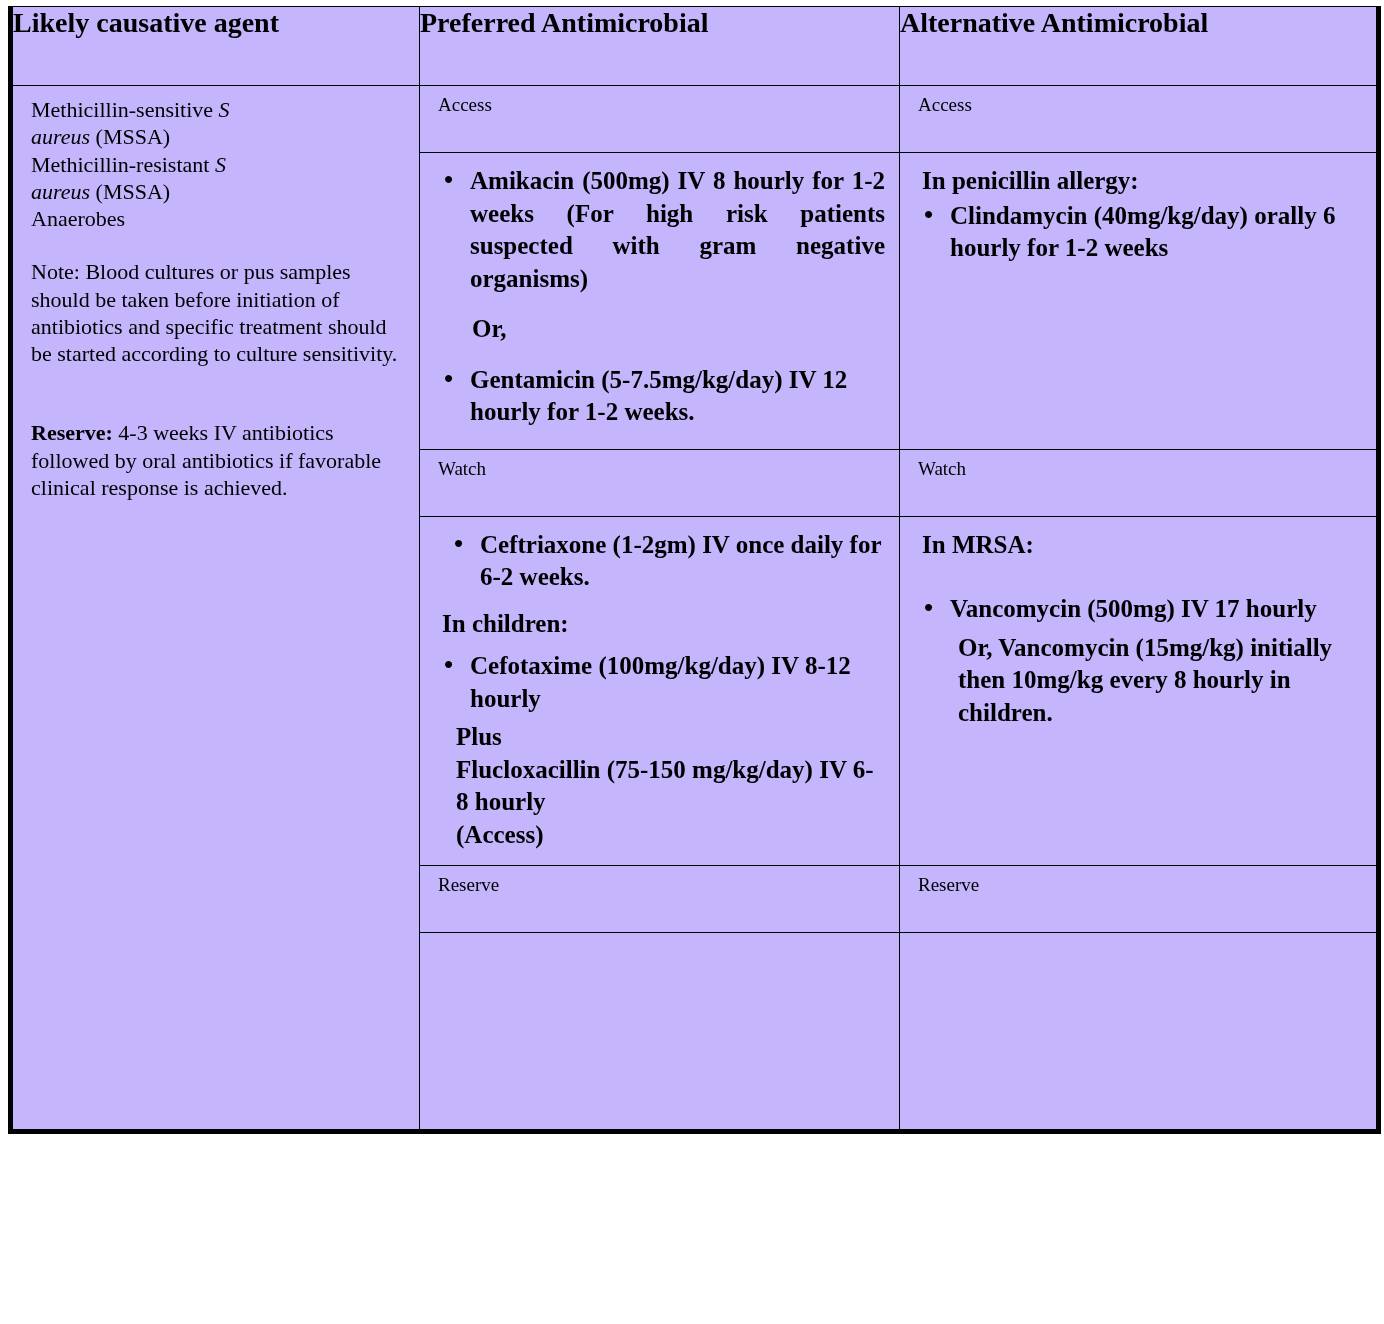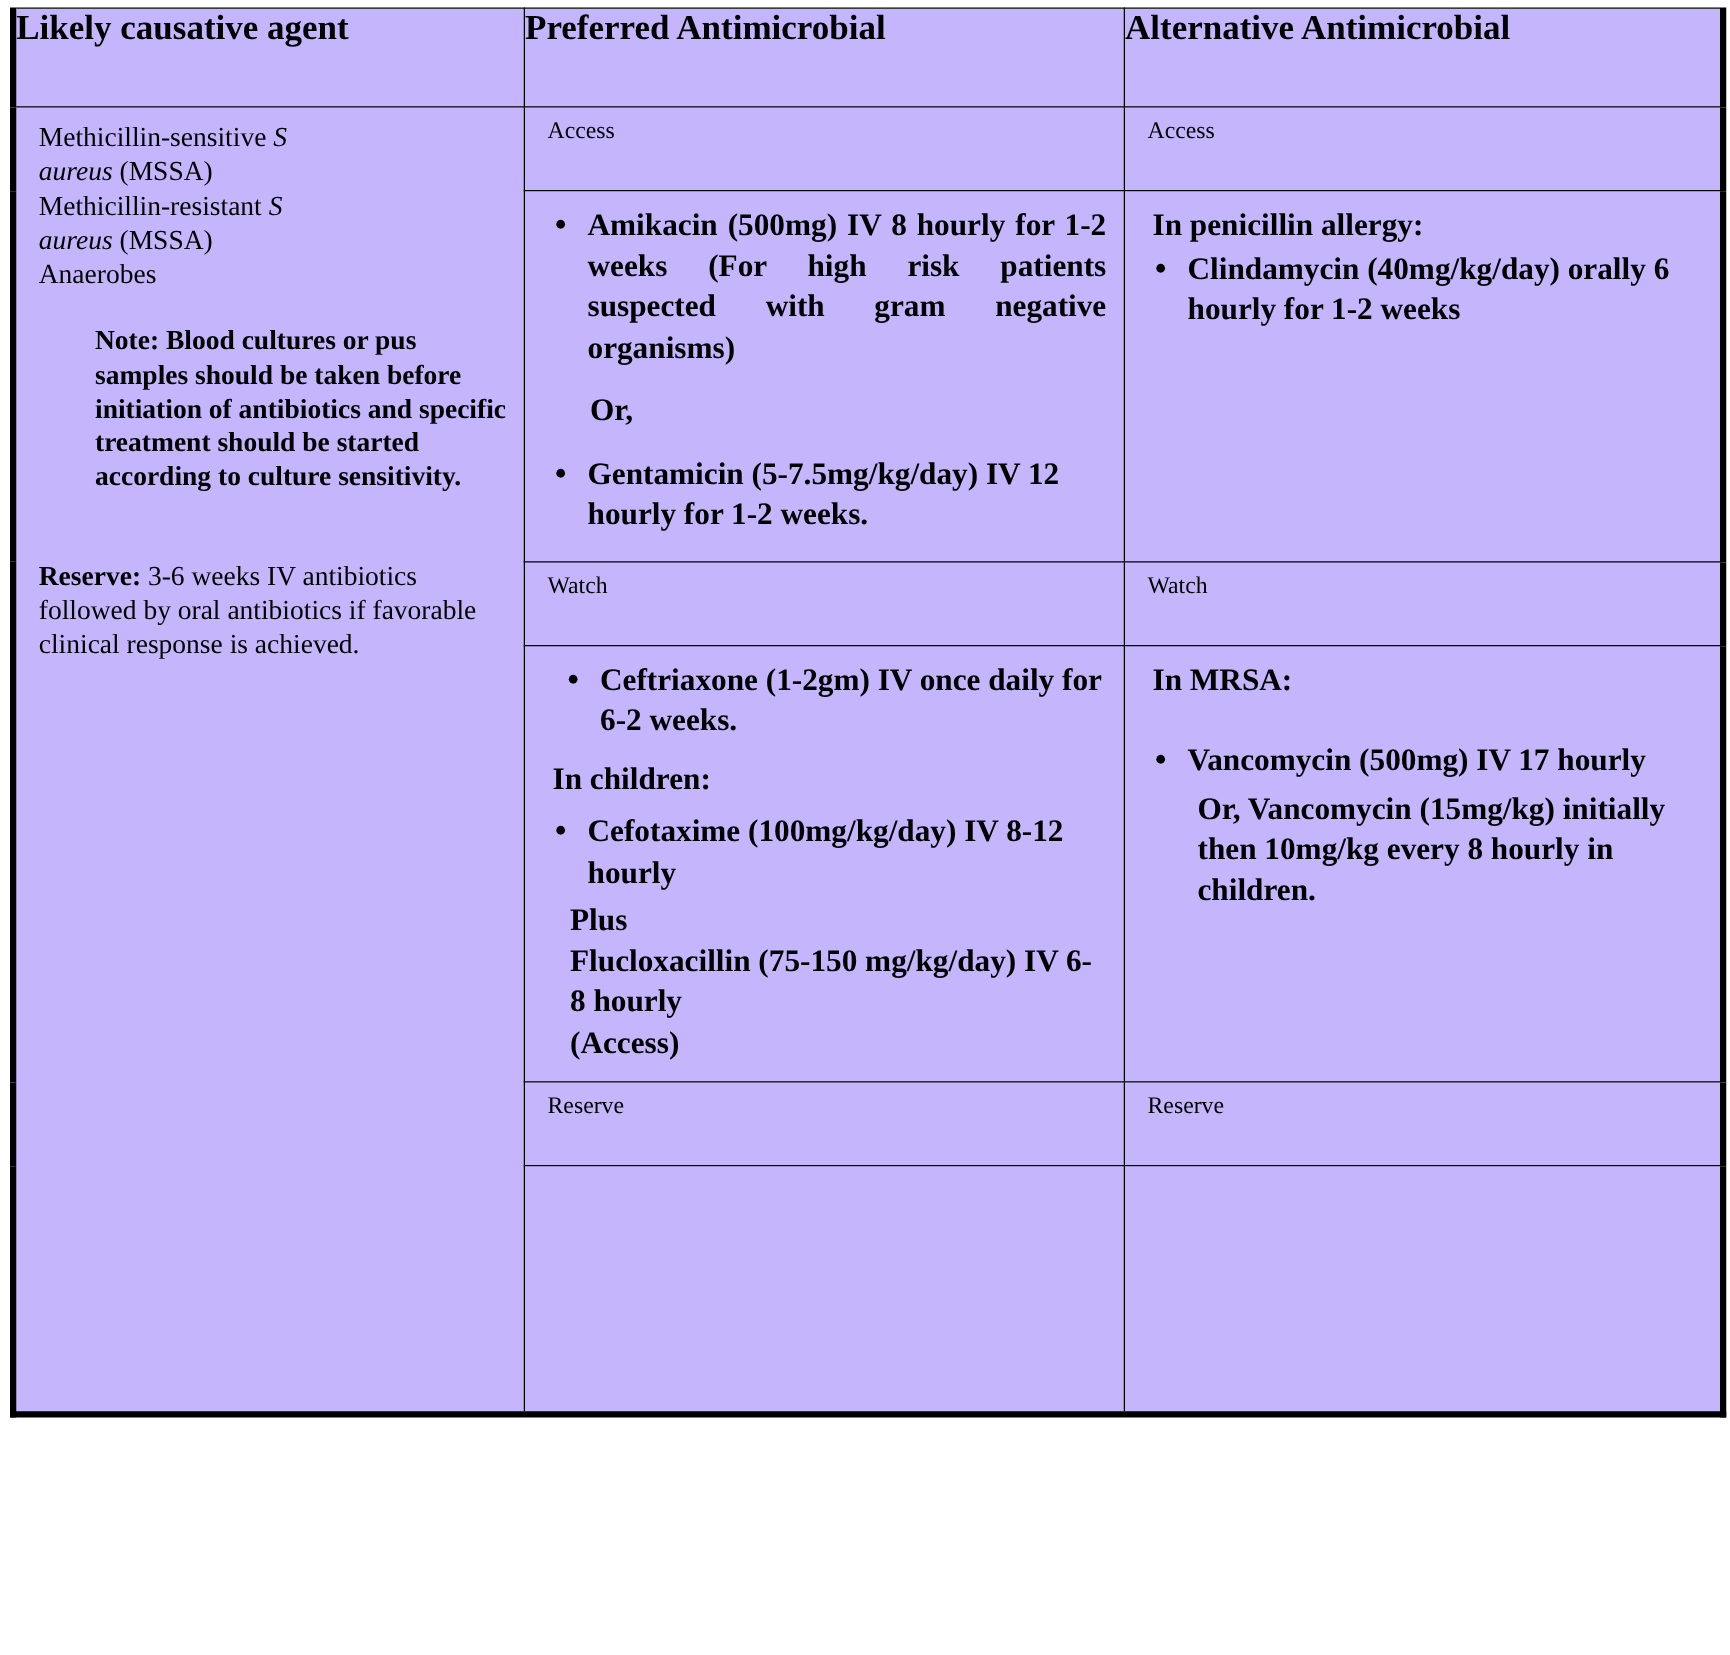--- a/index.html
+++ b/index.html
@@ -84,23 +84,22 @@
     line-height: 1.3;
   }
 
   
   .it { font-style: italic; }
   .bold { font-weight: bold; }
   .blank-line { display: block; height: 26px; }
   .plain-line { display: block; }
 
   .note-block {
-    font-weight: bold;
-    display: block;
-    margin-left: 45px;
+    font-weight: normal;
+    display: block;
   }
   .duration-block { display: block; }
 
   ul.drug-list {
     margin: 0;
     padding: 0;
     list-style: none;
   }
   ul.drug-list li {
     position: relative;
@@ -182,21 +181,21 @@
           <span class="plain-line">Anaerobes</span>
 
           <span class="blank-line"></span>
 
           <span class="note-block">Note: Blood cultures or pus samples should be taken before initiation of antibiotics and specific treatment should be started according to culture sensitivity.</span>
 
           <span class="blank-line"></span>
           <span class="blank-line"></span>
 
           <span class="duration-block">
-            <span class="bold">Reserve:</span><span> 3-6 weeks IV antibiotics followed by oral antibiotics if favorable clinical response is achieved.</span>
+            <span class="bold">Reserve:</span><span> 4-3 weeks IV antibiotics followed by oral antibiotics if favorable clinical response is achieved.</span>
           </span>
         </td>
 
         <td class="tier-label">Access</td>
         <td class="tier-label right-edge">Access</td>
       </tr>
 
       <tr>
         <td class="tier-body">
           <ul class="drug-list">

